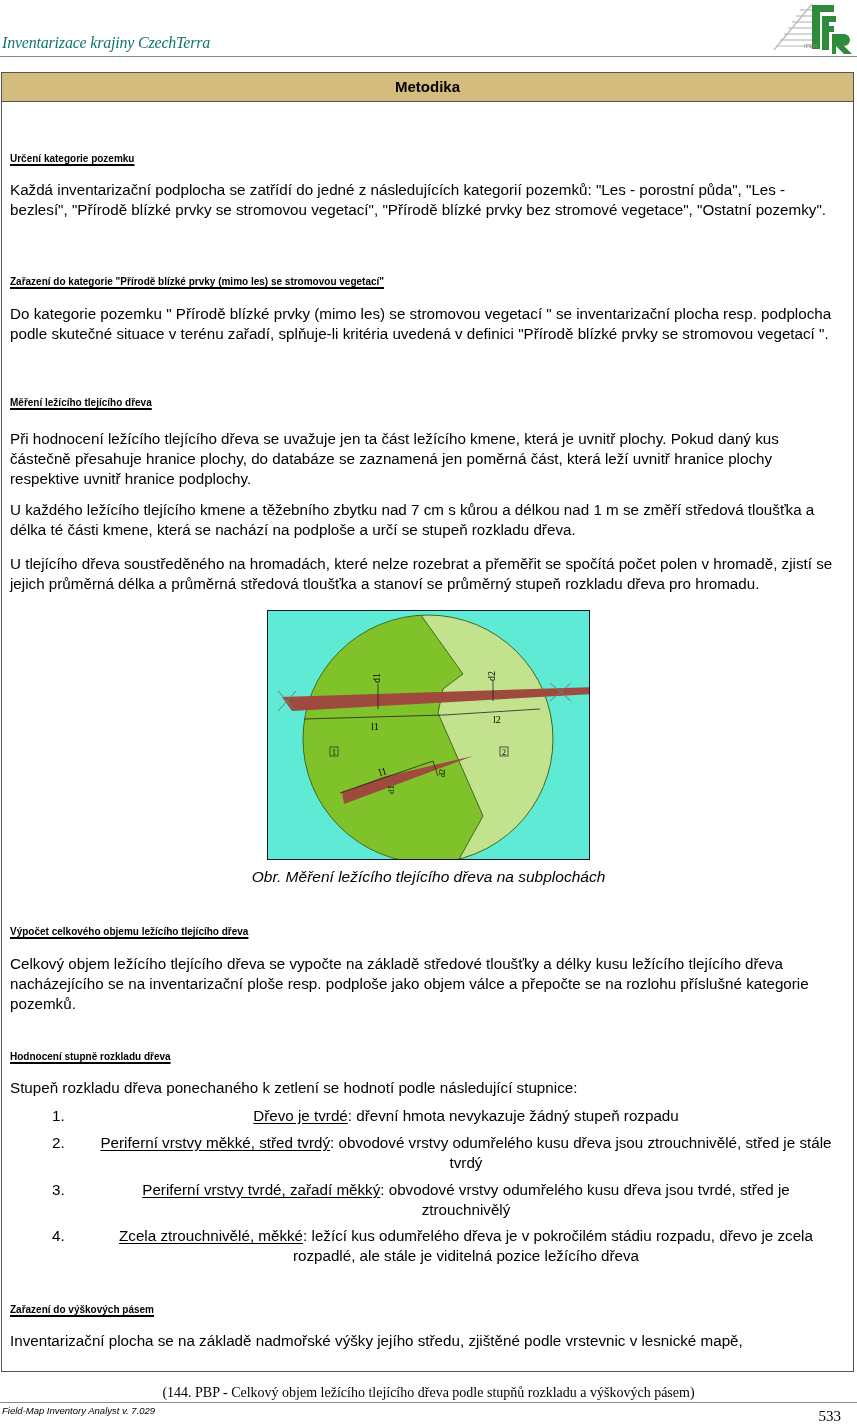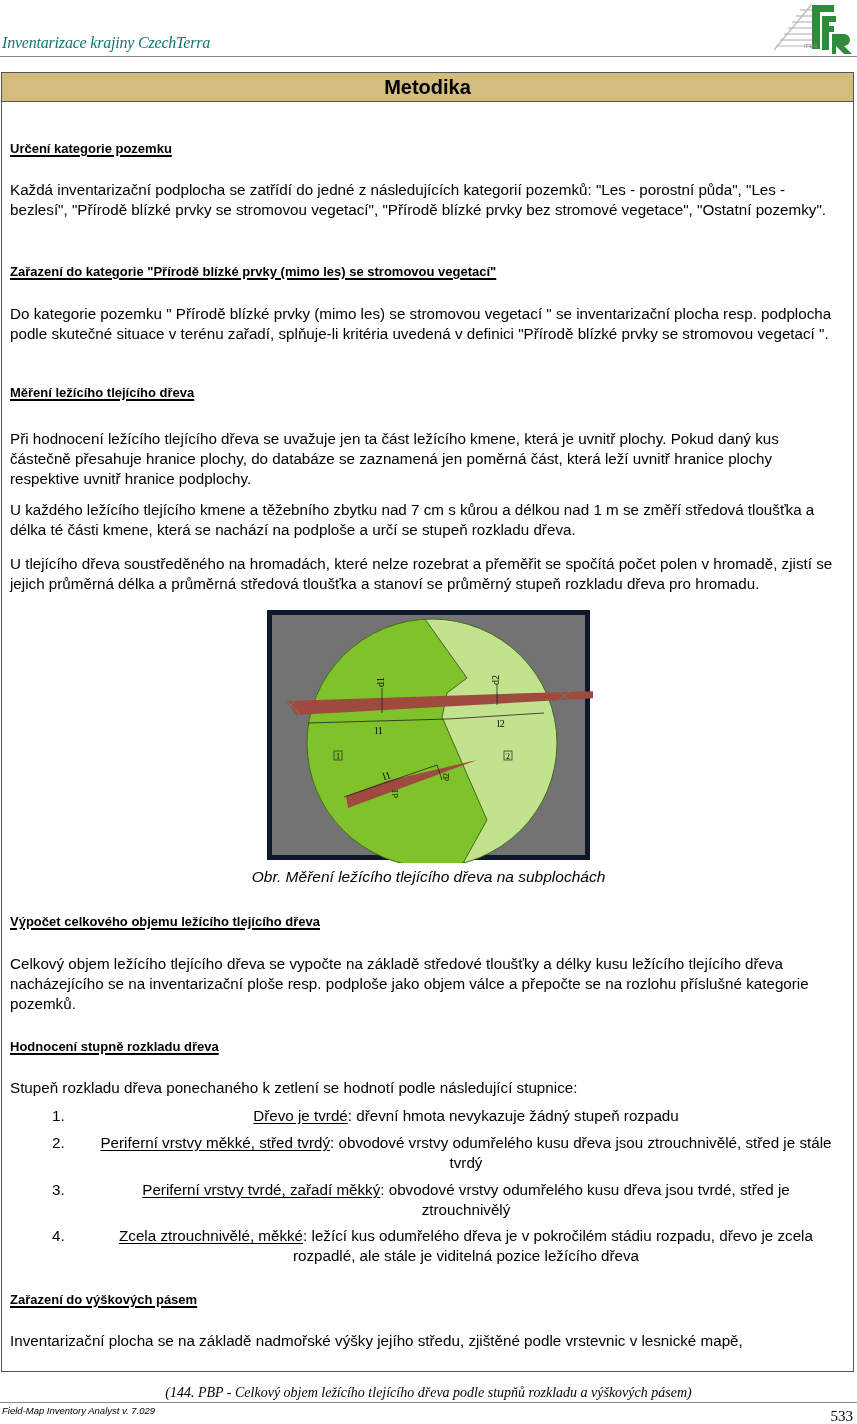--- a/index.html
+++ b/index.html
@@ -1,33 +1,33 @@
 <!DOCTYPE html>
 <html><head>
 <meta charset="utf-8">
 <style>
   html, body { margin: 0; padding: 0; background: #ffffff; }
   body { width: 857px; height: 1424px; position: relative; overflow: hidden; font-family: "Liberation Sans", sans-serif; color: #000; }
   .top-title { position: absolute; left: 2px; top: 34px; font-family: "Liberation Serif", serif; font-style: italic; font-size: 16px; color: #0f766e; letter-spacing: -0.2px; }
   .top-rule { position: absolute; left: 0; top: 56px; width: 857px; height: 1px; background: #8a8a8a; }
   .logo { position: absolute; left: 760px; top: 2px; width: 94px; height: 52px; }
   .frame { position: absolute; left: 1px; top: 72px; width: 853px; height: 1300px; border: 1px solid #555; box-sizing: border-box; }
-  .frame-header { height: 28px; background: #d4bc7e; border-bottom: 1px solid #555; text-align: center; font-weight: bold; font-size: 20px; line-height: 28px; }
-  .h { position: absolute; left: 10px; font-weight: bold; font-size: 13px; text-decoration: underline; text-underline-offset: 2px; text-decoration-thickness: 1.5px; white-space: nowrap; }
+  .frame-header { height: 28px; background: #d4bc7e; border-bottom: 1px solid #555; text-align: center; font-weight: bold; font-size: 15px; line-height: 28px; }
+  .h { position: absolute; left: 10px; font-weight: bold; font-size: 10px; text-decoration: underline; text-underline-offset: 2px; text-decoration-thickness: 1.5px; white-space: nowrap; margin-top: 12px; }
   .p { position: absolute; left: 10px; width: 832px; font-size: 15.2px; line-height: 20px; }
   .li { position: absolute; left: 52px; width: 780px; font-size: 15.2px; line-height: 20px; }
   .li .num { position: absolute; left: 0; width: 30px; }
   .li .txt { position: absolute; left: 44px; width: 740px; text-align: center; }
   .li u { text-underline-offset: 2px; }
-  .figure { position: absolute; left: 267px; top: 610px; width: 323px; height: 250px; border: 5px solid #0f172a; background: #737373; box-sizing: border-box; }
+  .figure { position: absolute; left: 267px; top: 610px; width: 323px; height: 250px; border: 1px solid #0f172a; background: #5eead4; box-sizing: border-box; }
   .caption { position: absolute; left: 0; width: 857px; top: 868px; text-align: center; font-style: italic; font-size: 15.5px; }
-  .bottom-note { position: absolute; left: 0; width: 857px; top: 1385px; text-align: center; font-family: "Liberation Serif", serif; font-style: italic; font-size: 14px; }
+  .bottom-note { position: absolute; left: 0; width: 857px; top: 1385px; text-align: center; font-family: "Liberation Serif", serif; font-size: 14px; }
   .bottom-rule { position: absolute; left: 0; top: 1402px; width: 857px; height: 1px; background: #8a8a8a; }
   .footer-left { position: absolute; left: 2px; top: 1405px; font-style: italic; font-size: 9.5px; text-align: right; }
-  .page-num { position: absolute; right: 4px; top: 1408px; font-family: "Liberation Serif", serif; font-size: 15px; }
+  .page-num { position: absolute; right: 16px; top: 1408px; font-family: "Liberation Serif", serif; font-size: 15px; }
 </style>
 </head>
 <body>
 
 <div class="top-title">Inventarizace krajiny CzechTerra</div>
 <svg class="logo" viewBox="0 0 94 52">
   <g fill="none" stroke="#b9b9b9" stroke-width="1.2">
     <line x1="40" y1="8" x2="52" y2="8"></line>
       <line x1="36" y1="14" x2="52" y2="14"></line>
       <line x1="32" y1="20" x2="52" y2="20"></line>

